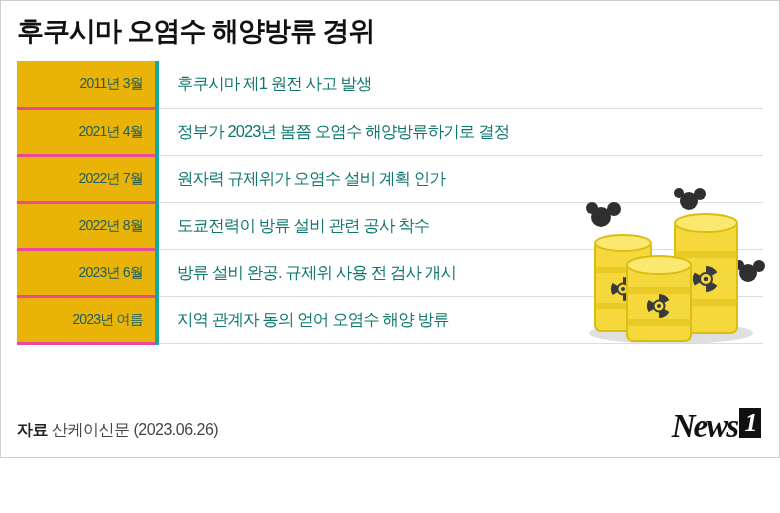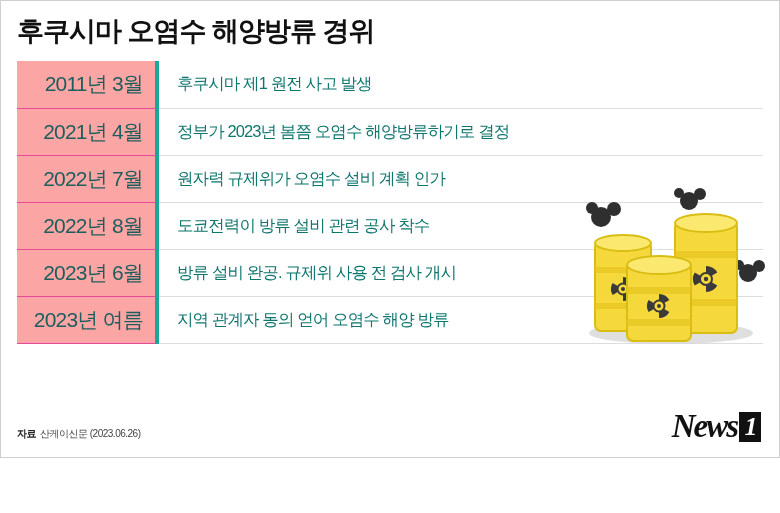--- a/index.html
+++ b/index.html
@@ -44,27 +44,27 @@
   }
   .timeline tr {
     height: 47px;
   }
   .timeline td {
     padding: 0;
     vertical-align: middle;
   }
   .date-cell {
     width: 126px;
-    background: #fca5a5;
+    background: #eab308;
     text-align: right;
     padding-right: 12px !important;
-    font-size: 21px;
+    font-size: 14px;
     color: #1b5e5c;
     letter-spacing: -0.8px;
-    border-bottom: 1px solid #ec4899;
+    border-bottom: 3px solid #ec4899;
     border-right: 4px solid #18a79c;
     white-space: nowrap;
   }
   .desc-cell {
     padding-left: 18px !important;
     font-size: 16.5px;
     color: #0f766e;
     letter-spacing: -0.9px;
     border-bottom: 1px solid #dddddd;
     white-space: nowrap;
@@ -72,35 +72,35 @@
     z-index: 2;
   }
   .timeline tr:last-child .desc-cell {
     border-bottom: 1px solid #dddddd;
   }
   
   .source {
     position: absolute;
     left: 16px;
     bottom: 16px;
-    font-size: 10px;
+    font-size: 16px;
     color: #444444;
     letter-spacing: -0.5px;
   }
   .source .src-label {
     font-weight: bold;
     color: #222222;
     margin-right: 4px;
   }
   .logo {
     position: absolute;
     right: 18px;
     bottom: 12px;
     display: flex;
-    align-items: center;
+    align-items: flex-start;
     font-weight: bold;
     letter-spacing: -2px;
   }
   .logo-news {
     font-size: 33px;
     color: #111111;
     font-family: "Liberation Serif", serif;
     font-style: italic;
     font-weight: bold;
   }

